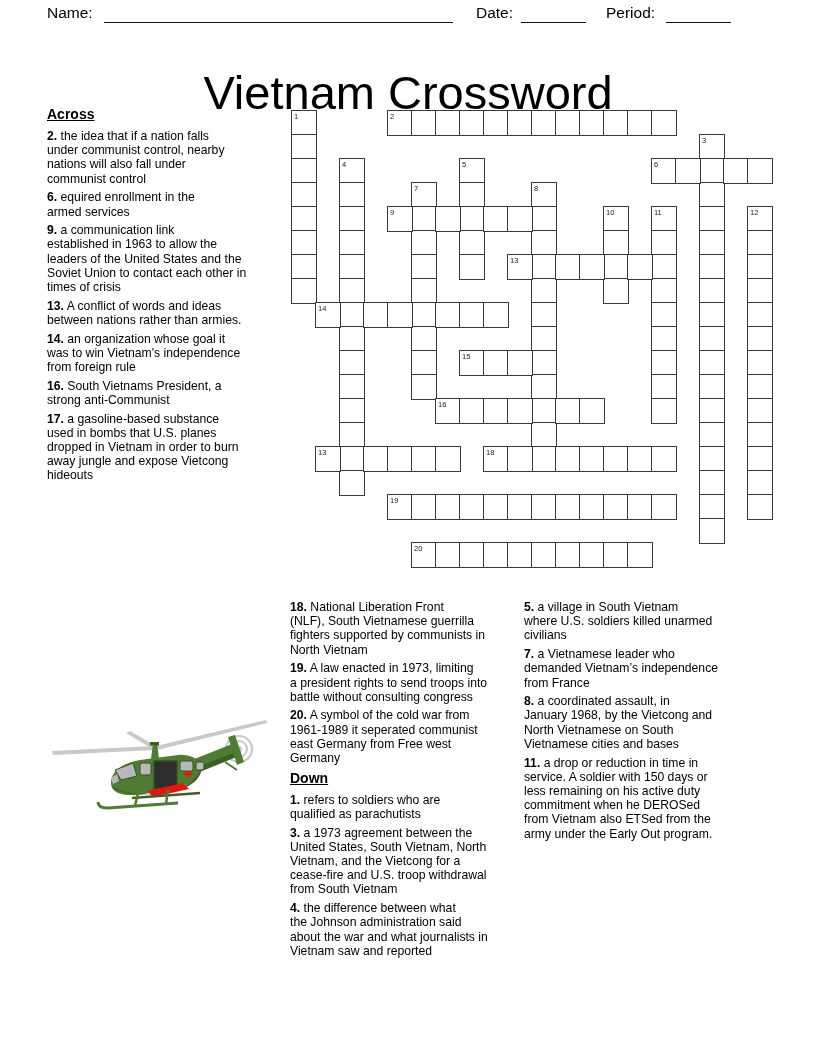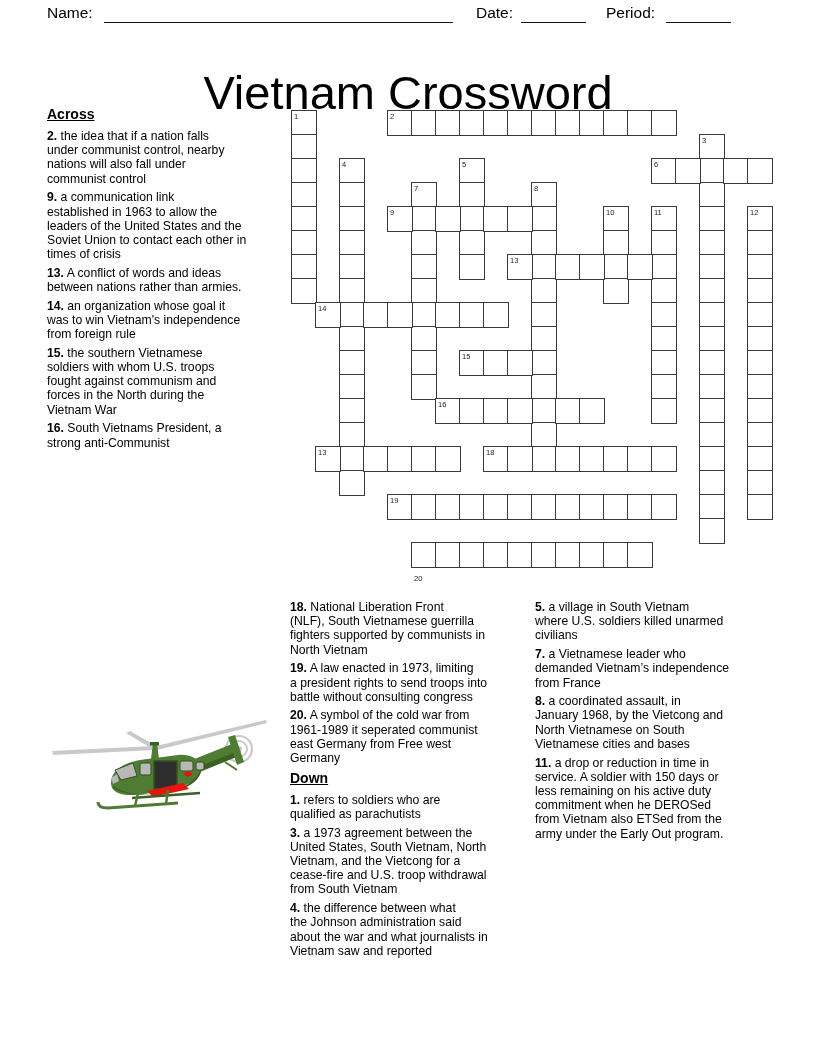--- a/index.html
+++ b/index.html
@@ -225,47 +225,49 @@
     <div class="cellnum" style="left: 315px; top: 98.5px;">10</div>
     <div class="cellnum" style="left: 363px; top: 98.5px;">11</div>
     <div class="cellnum" style="left: 459px; top: 98.5px;">12</div>
     <div class="cellnum" style="left: 219px; top: 146.5px; text-align: right;">13</div>
     <div class="cellnum" style="left: 27px; top: 194.5px;">14</div>
     <div class="cellnum" style="left: 171px; top: 242.5px;">15</div>
     <div class="cellnum" style="left: 147px; top: 290.5px;">16</div>
     <div class="cellnum" style="left: 27px; top: 338.5px;">13</div>
     <div class="cellnum" style="left: 195px; top: 338.5px;">18</div>
     <div class="cellnum" style="left: 99px; top: 386.5px;">19</div>
-    <div class="cellnum" style="left: 123px; top: 434.5px; margin-top: 30px;">20</div>
+    <div class="cellnum" style="left: 123px; top: 434.5px;">20</div>
   </div>
 
 <div class="clue-col" style="left:47px;top:106px;width:245px">
   <h2 class="clue-heading">Across</h2>
   <div>
       <p class="clue"><b>2.</b><span class="t"> the idea that if a nation falls
 under communist control, nearby
 nations will also fall under
 communist control</span></p>
+      <p class="clue"><b>6.</b><span class="t"> equired enrollment in the
+armed services</span></p>
       <p class="clue"><b>9.</b><span class="t"> a communication link
 established in 1963 to allow the
 leaders of the United States and the
 Soviet Union to contact each other in
 times of crisis</span></p>
       <p class="clue"><b>13.</b><span class="t"> A conflict of words and ideas
 between nations rather than armies.</span></p>
       <p class="clue"><b>14.</b><span class="t"> an organization whose goal it
 was to win Vietnam's independence
 from foreign rule</span></p>
-      <p class="clue"><b>15.</b><span class="t"> the southern Vietnamese
-soldiers with whom U.S. troops
-fought against communism and
-forces in the North during the
-Vietnam War</span></p>
       <p class="clue"><b>16.</b><span class="t"> South Vietnams President, a
 strong anti-Communist</span></p>
+      <p class="clue"><b>17.</b><span class="t"> a gasoline-based substance
+used in bombs that U.S. planes
+dropped in Vietnam in order to burn
+away jungle and expose Vietcong
+hideouts</span></p>
     </div>
 </div>
 
 <div class="clue-col" style="left:290px;top:600px;width:245px">
   <div>
       <p class="clue"><b>18.</b><span class="t"> National Liberation Front
 (NLF), South Vietnamese guerrilla
 fighters supported by communists in
 North Vietnam</span></p>
       <p class="clue"><b>19.</b><span class="t"> A law enacted in 1973, limiting
@@ -285,21 +287,21 @@
 Vietnam, and the Vietcong for a
 cease-fire and U.S. troop withdrawal
 from South Vietnam</span></p>
       <p class="clue"><b>4.</b><span class="t"> the difference between what
 the Johnson administration said
 about the war and what journalists in
 Vietnam saw and reported</span></p>
     </div>
 </div>
 
-<div class="clue-col" style="left:535px;top:600px;width:250px">
+<div class="clue-col" style="left:524px;top:600px;width:250px">
   <div>
       <p class="clue"><b>5.</b><span class="t"> a village in South Vietnam
 where U.S. soldiers killed unarmed
 civilians</span></p>
       <p class="clue"><b>7.</b><span class="t"> a Vietnamese leader who
 demanded Vietnam’s independence
 from France</span></p>
       <p class="clue"><b>8.</b><span class="t"> a coordinated assault, in
 January 1968, by the Vietcong and
 North Vietnamese on South

